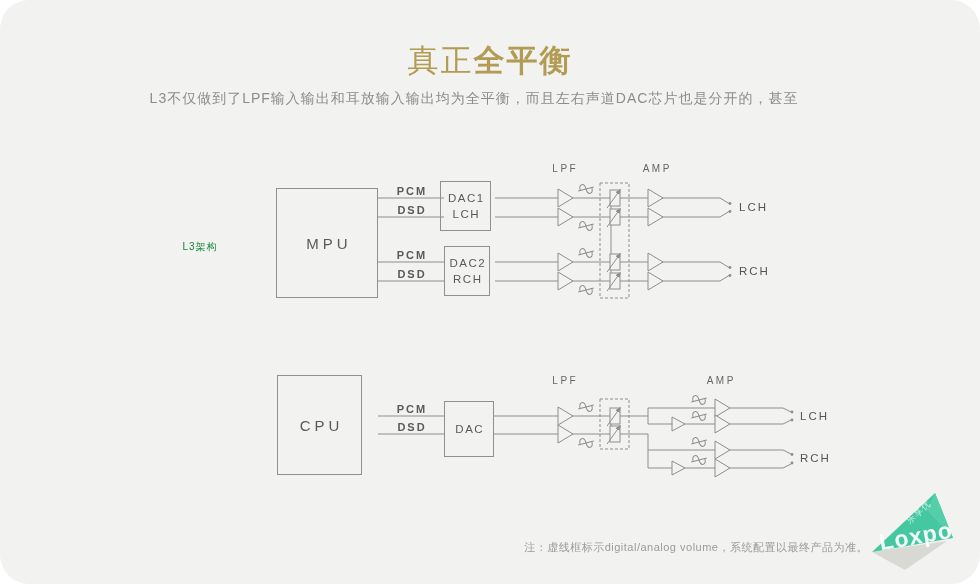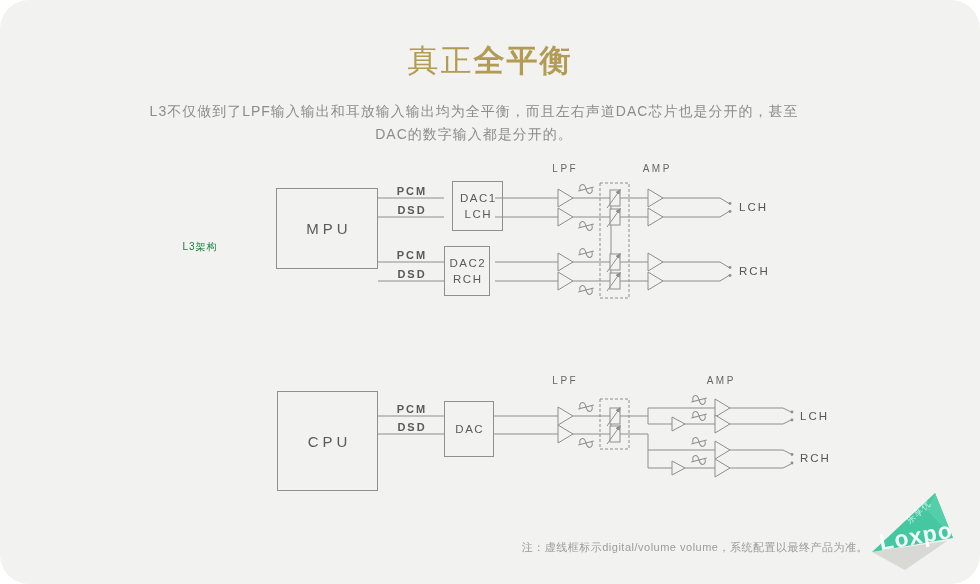--- a/index.html
+++ b/index.html
@@ -3,21 +3,21 @@
 <meta charset="utf-8">
 <style>
   html,body{margin:0;padding:0;}
   body{width:980px;height:584px;overflow:hidden;font-family:"Liberation Sans","DejaVu Sans",sans-serif;}
   #stage{position:relative;width:980px;height:584px;background:#F2F2F0;border-radius:29px;}
   .abs{position:absolute;}
   .ctr{text-align:center;}
   #title{left:0;top:40px;width:980px;font-size:31px;color:#B29B52;letter-spacing:2px;}
   #title .t-light{font-weight:500;}
   #title .t-bold{font-weight:800;}
-  #subtitle{left:0;top:100px;width:948px;font-size:14px;line-height:23px;color:#8C8C8C;letter-spacing:1px;}
+  #subtitle{left:0;top:87px;width:948px;font-size:14px;line-height:23px;color:#8C8C8C;letter-spacing:1px;}
   .side-label{font-size:10px;color:#15803d;letter-spacing:1px;line-height:22px;}
   .blockbox{border:1px solid #8F8F8F;display:flex;align-items:center;justify-content:center;flex-direction:column;color:#5A5A5A;background:transparent;box-sizing:border-box;}
   .bb-big{font-size:15px;letter-spacing:4px;text-indent:4px;}
   .bb-small{font-size:11.5px;letter-spacing:1.5px;text-indent:1.5px;line-height:16px;}
   .wire-label{font-size:11px;color:#5A5A5A;letter-spacing:2px;text-indent:2px;width:36px;text-align:center;font-weight:bold;}
   .sec-label{font-size:10px;color:#666;letter-spacing:2.5px;text-indent:2.5px;width:50px;text-align:center;}
   .ch-label{font-size:11.5px;color:#555;letter-spacing:2px;}
   #note{top:540px;right:112px;font-size:11px;color:#9B9B9B;letter-spacing:.5px;}
   #logo-text{left:866px;top:523px;width:100px;text-align:center;font-size:23px;font-weight:600;color:rgba(255,255,255,.93);letter-spacing:1px;transform:rotate(-10deg);}
   #logo-tagline{left:902px;top:501px;width:44px;font-size:9px;color:rgba(255,255,255,.72);letter-spacing:1px;transform:rotate(-43deg);}
@@ -144,68 +144,67 @@
       <circle cx="792" cy="454.5" r="1.4"></circle>
         <circle cx="792" cy="463" r="1.4"></circle>
     </g>
   </svg>
 
   <div id="title" class="abs ctr">
     <span class="t-light">真正</span><span class="t-bold">全平衡</span>
   </div>
   <div id="subtitle" class="abs ctr">
     <div>L3不仅做到了LPF输入输出和耳放输入输出均为全平衡，而且左右声道DAC芯片也是分开的，甚至</div>
-    <div>DAC的数字输入都是分开的。</div>
   </div>
 
   <div class="abs side-label ctr" style="left:150px;top:236px;width:100px">L3架构</div>
 
-  <div class="abs blockbox bb-big" style="left:276px;top:188px;width:102px;height:81px">
+  <div class="abs blockbox bb-big" style="left:276px;top:188px;width:102px;height:110px">
     <span>MPU</span>
   </div>
 
   <div class="abs wire-label" style="left:393px;top:185px">PCM</div>
   <div class="abs wire-label" style="left:393px;top:204px">DSD</div>
   <div class="abs wire-label" style="left:393px;top:249px">PCM</div>
   <div class="abs wire-label" style="left:393px;top:268px">DSD</div>
 
-  <div class="abs blockbox bb-small" style="left:452px;top:181px;width:51px;height:50px">
+  <div class="abs blockbox bb-small" style="left:440px;top:181px;width:51px;height:50px">
     <span>DAC1</span>
     <span>LCH</span>
   </div>
   <div class="abs blockbox bb-small" style="left:444px;top:246px;width:46px;height:50px">
     <span>DAC2</span>
     <span>RCH</span>
   </div>
 
   <div class="abs sec-label" style="left:539px;top:163px">LPF</div>
   <div class="abs sec-label" style="left:631px;top:163px">AMP</div>
 
   <div class="abs ch-label" style="left:739px;top:201px">LCH</div>
   <div class="abs ch-label" style="left:739px;top:265px">RCH</div>
 
 
-  <div class="abs blockbox bb-big" style="left:277px;top:391px;width:101px;height:100px">
+  <div class="abs blockbox bb-big" style="left:277px;top:375px;width:85px;height:100px">
     <span>CPU</span>
   </div>
 
   <div class="abs wire-label" style="left:393px;top:403px">PCM</div>
   <div class="abs wire-label" style="left:393px;top:421px">DSD</div>
 
   <div class="abs blockbox bb-small" style="left:444px;top:401px;width:50px;height:56px">
     <span>DAC</span>
   </div>
 
   <div class="abs sec-label" style="left:539px;top:375px">LPF</div>
   <div class="abs sec-label" style="left:695px;top:375px">AMP</div>
 
   <div class="abs ch-label" style="left:800px;top:410px">LCH</div>
   <div class="abs ch-label" style="left:800px;top:452px">RCH</div>
 
-  <div id="note" class="abs">注：虚线框标示digital/volume volume，系统配置以最终产品为准。</div>
+  <div id="note" class="abs">注：虚线框标示digital/analog volume，系统配置以最终产品为准。</div>
 
   <svg class="abs" style="left:845px;top:486px" width="135" height="98" viewBox="0 0 135 98">
     <polygon points="27,66 102,55 60,84" fill="#CFCFCC" opacity="0.75"></polygon>
     <polygon points="27,66 90,7 108,52" fill="#45C7A1"></polygon>
     <polygon points="90,7 108,52 82,24" fill="#55CFAA"></polygon>
   </svg>
   <div id="logo-tagline" class="abs">乐享优</div>
   <div id="logo-text" class="abs">Loxpo</div>
 
 </div>

